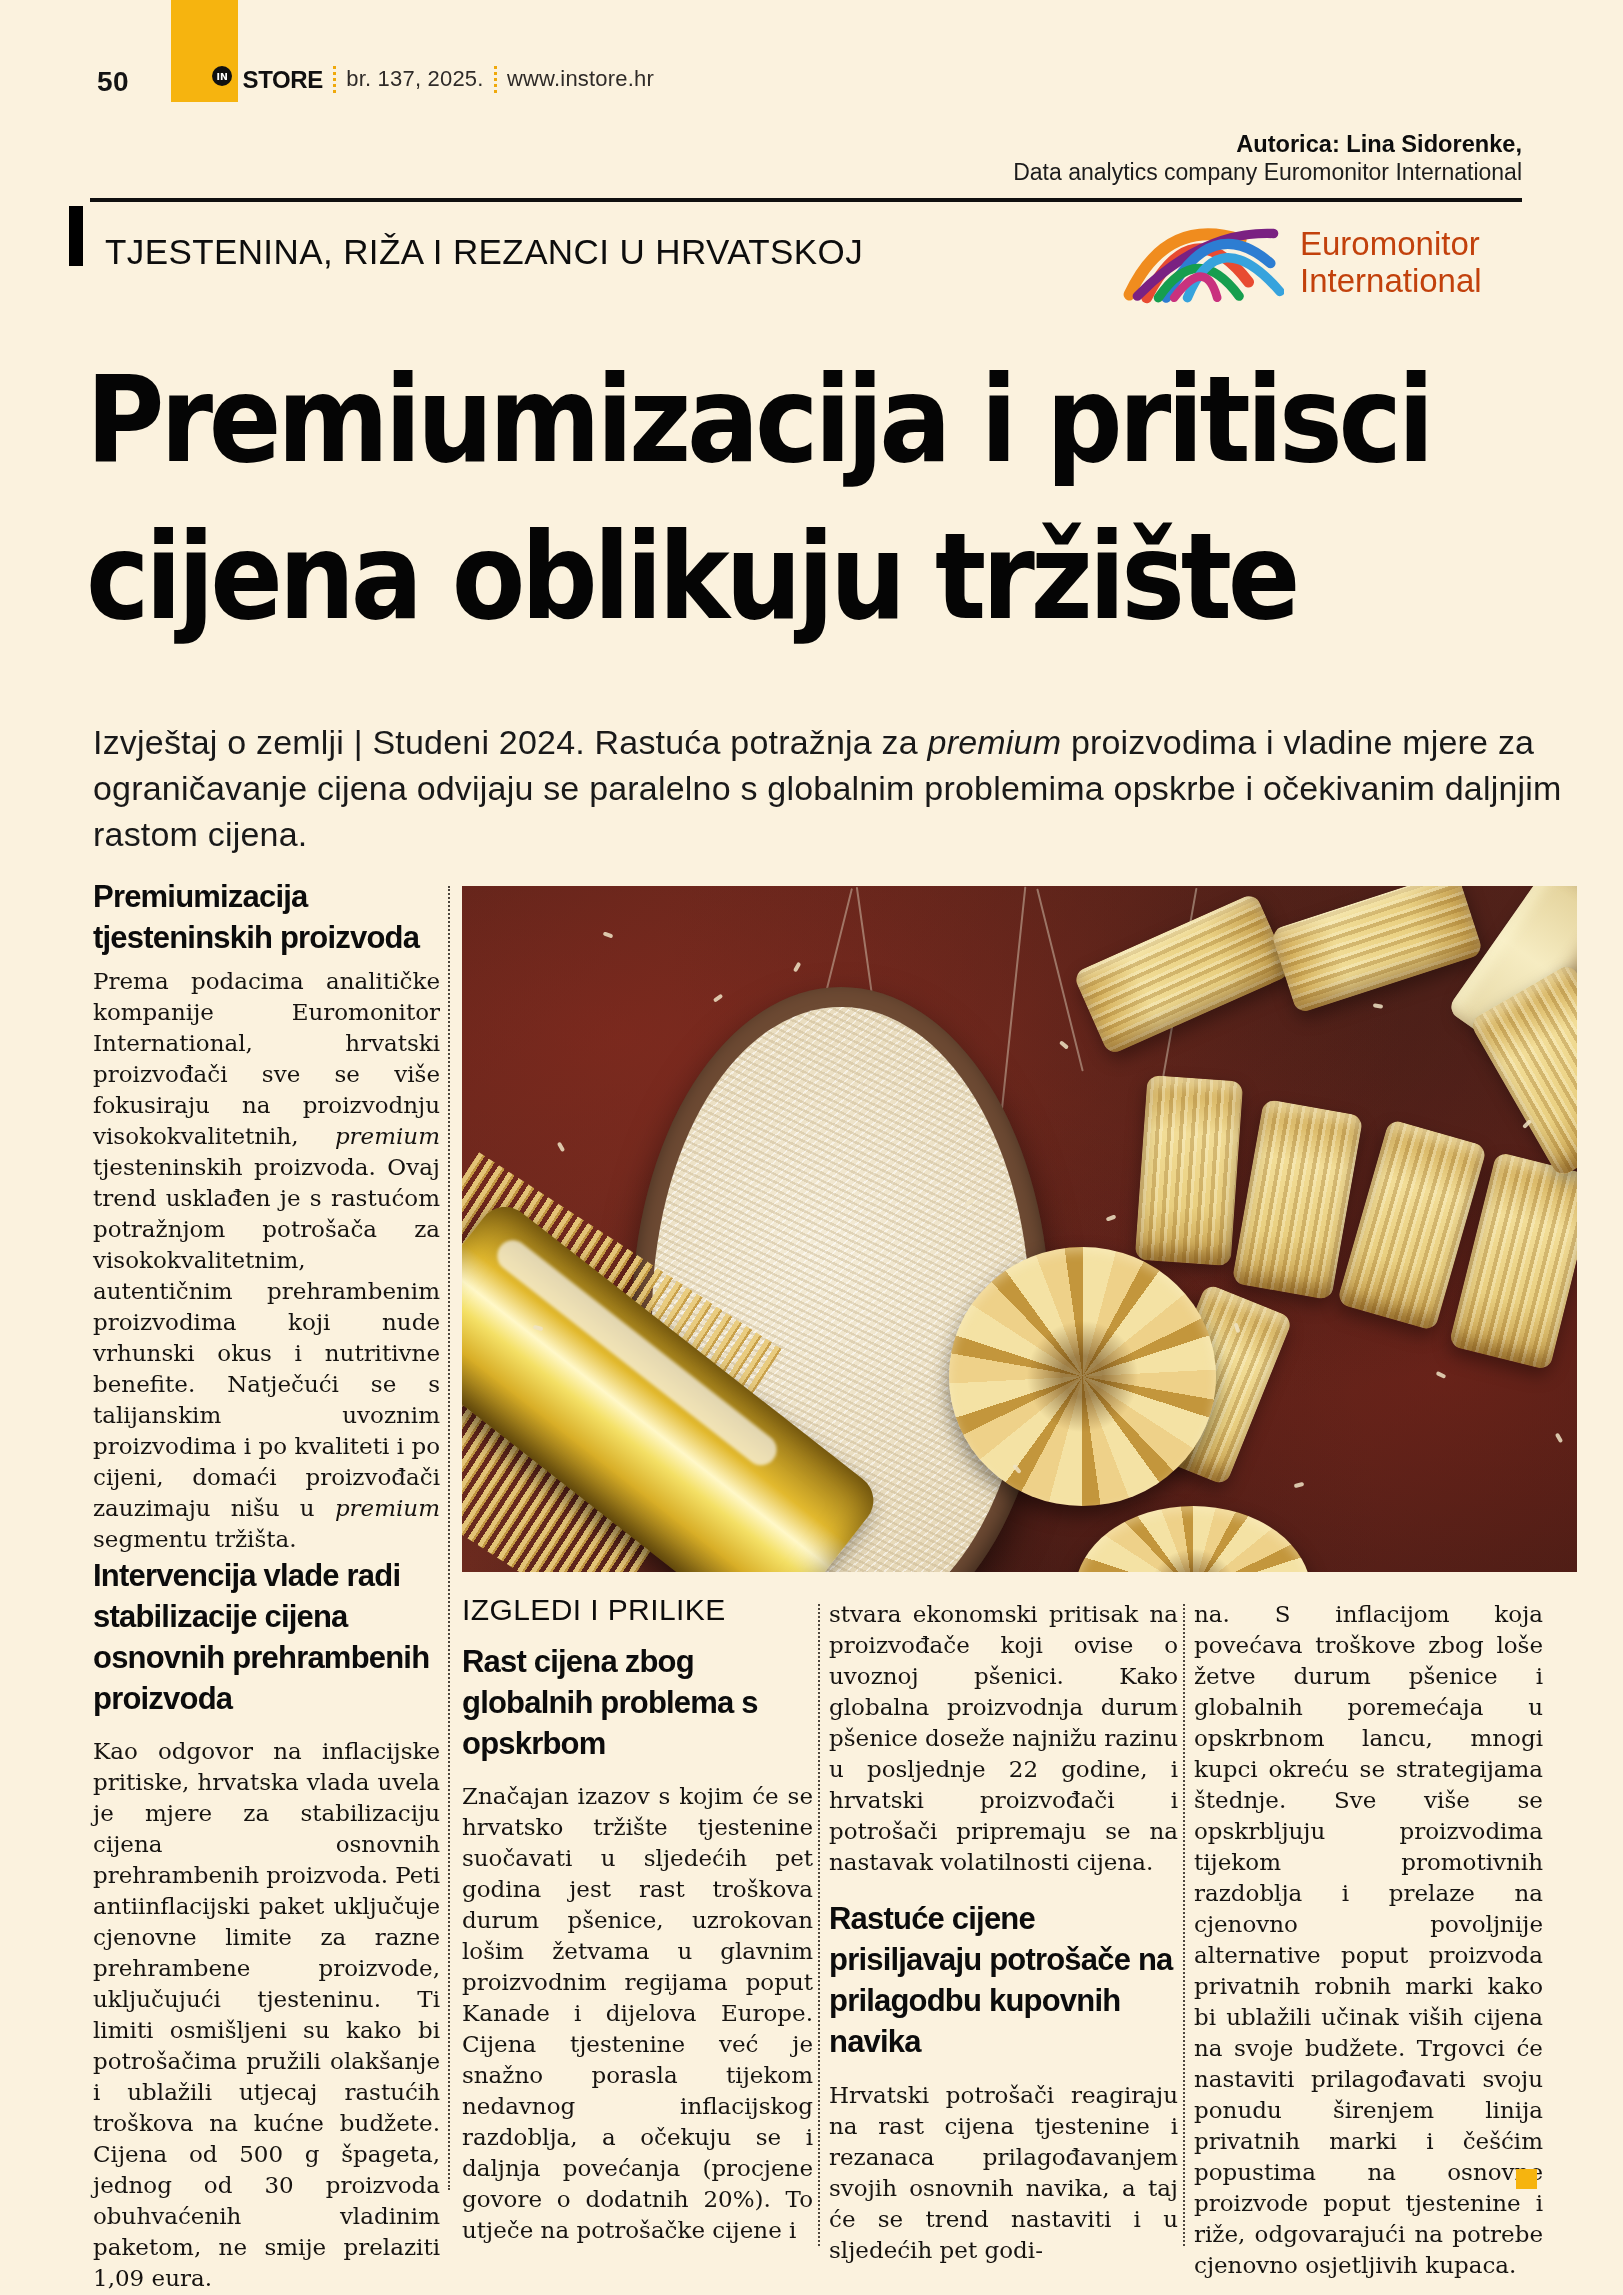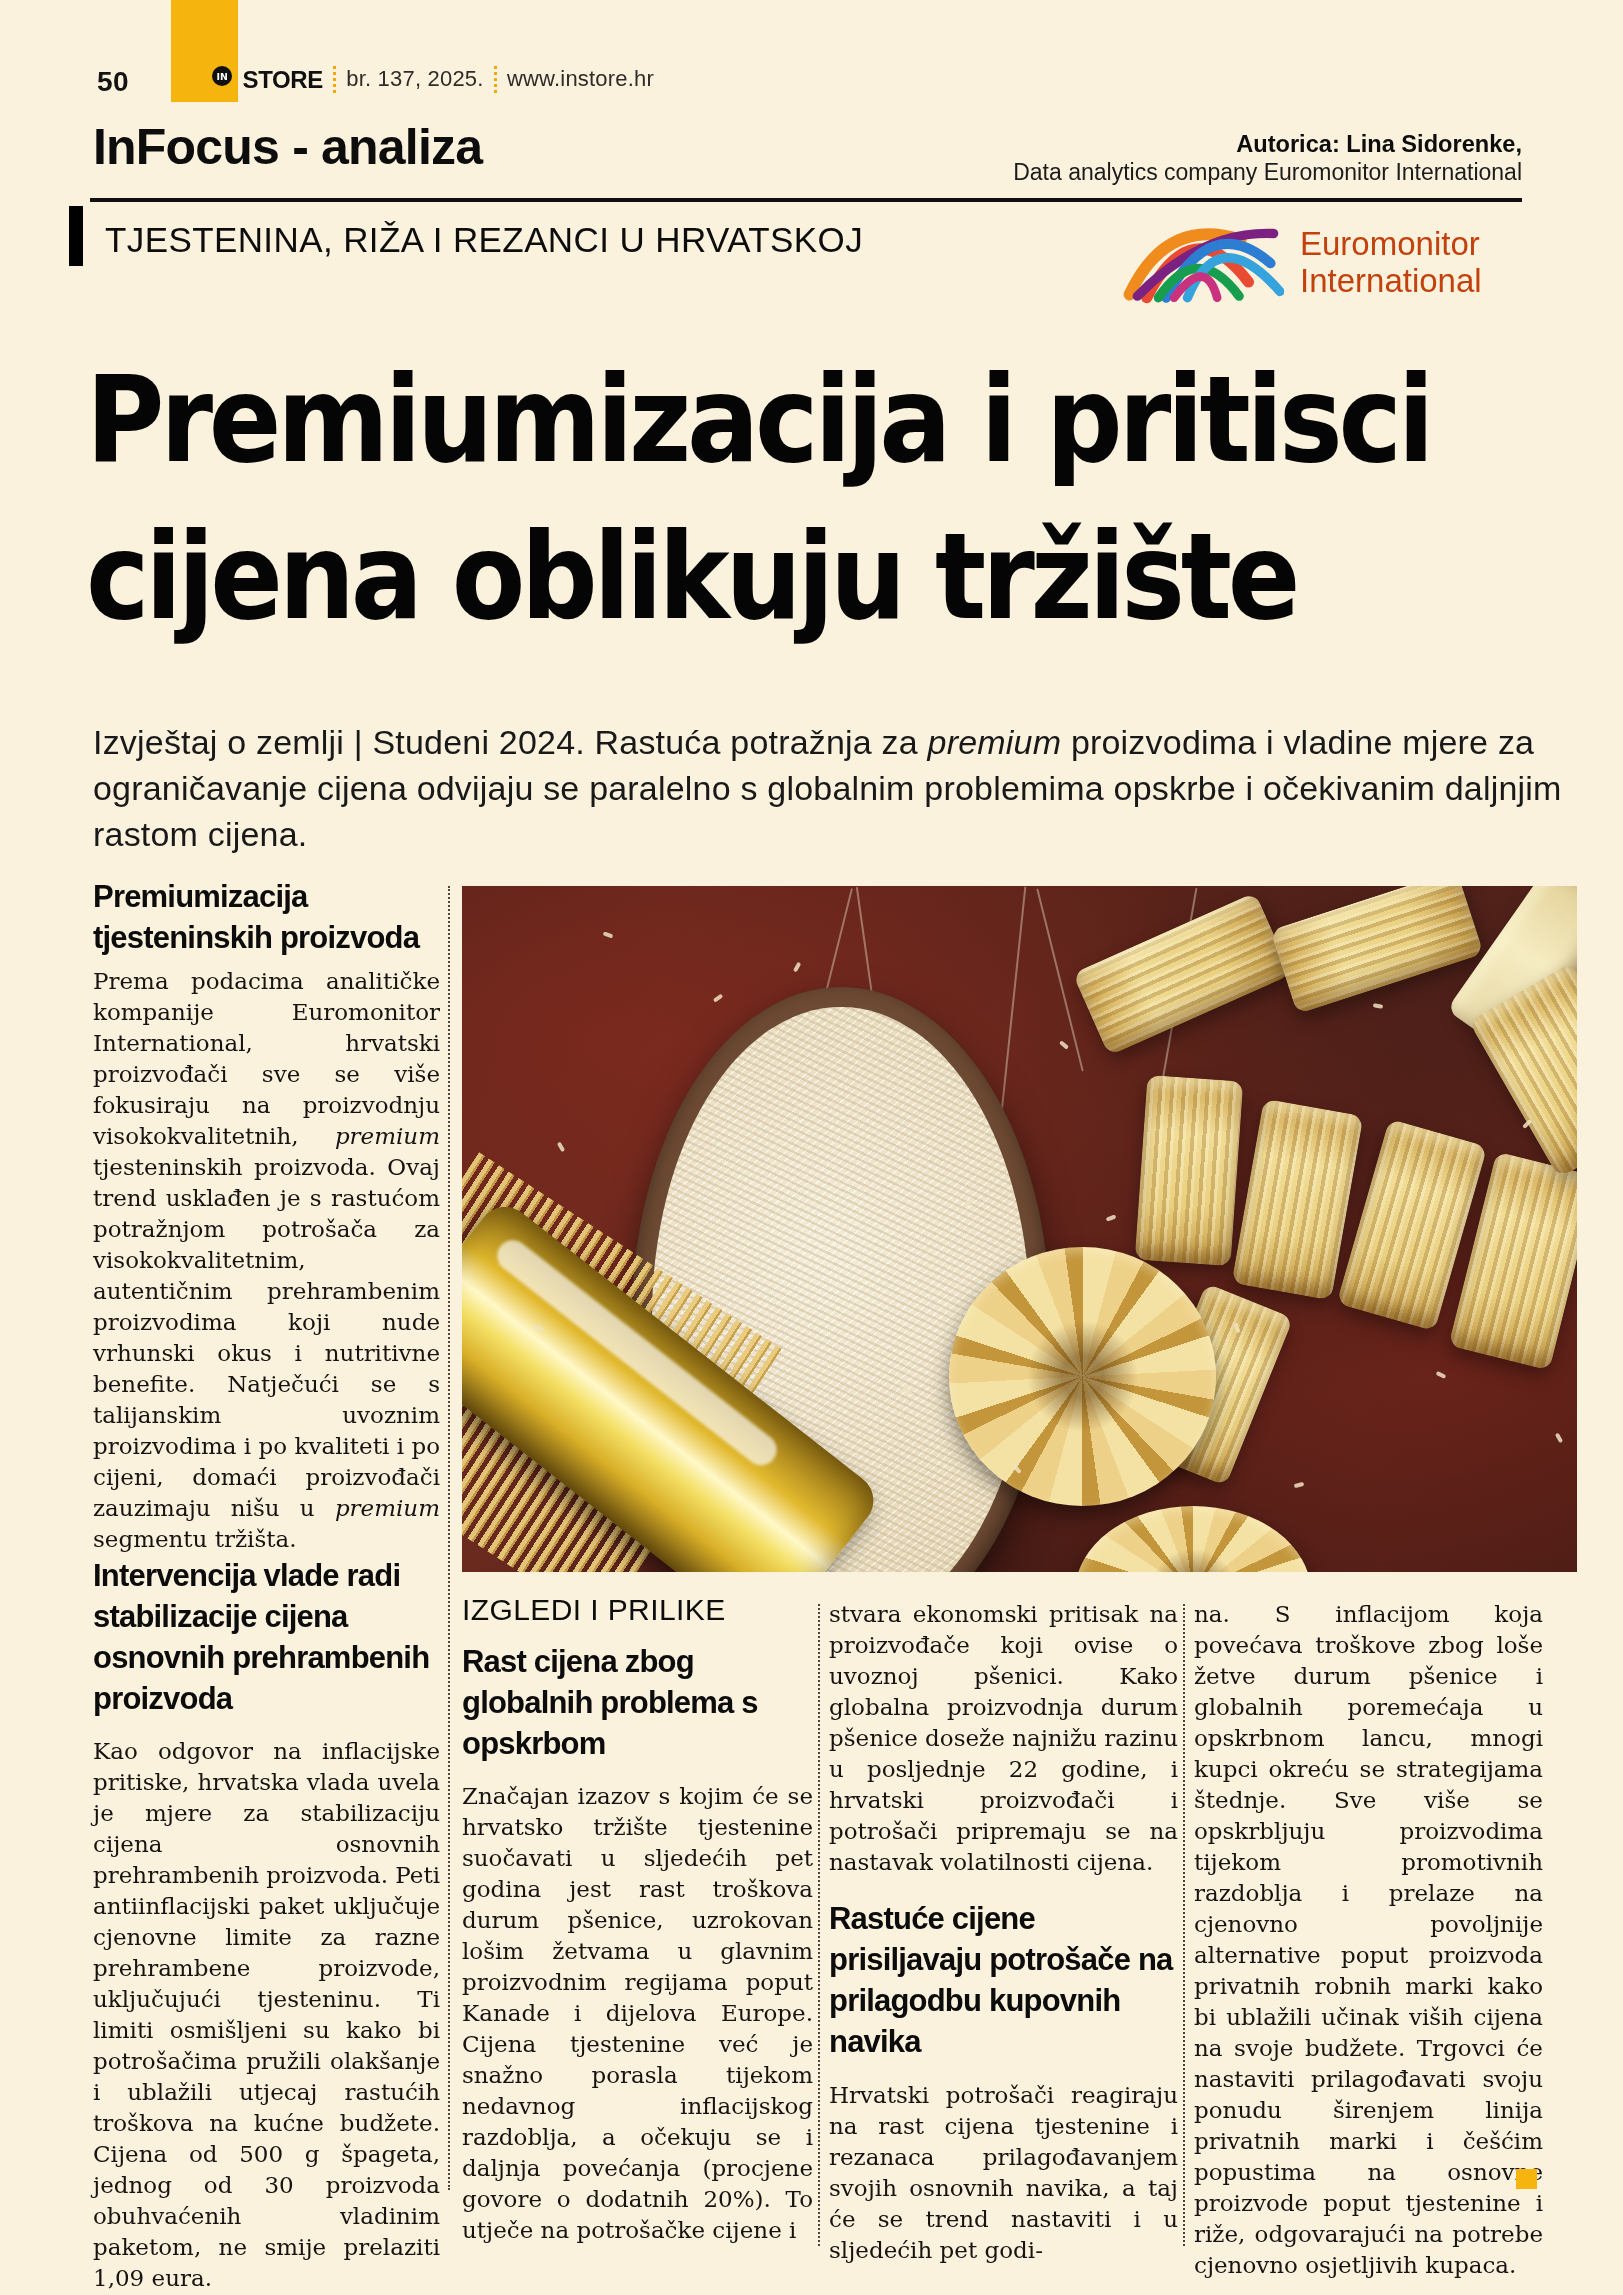--- a/index.html
+++ b/index.html
@@ -18,21 +18,21 @@
   .bar-sep{width:0;height:27px;border-left:3.1px dotted #EFA90B;}
   .bar-txt{font-size:22px;color:#2f2b28;letter-spacing:0.2px;}
 
   
   .section-title{left:93px;top:118px;font-size:50px;font-weight:800;letter-spacing:-0.8px;color:#0d0d0d;}
   .author-block{right:101px;top:130px;text-align:right;line-height:28px;}
   .author-name{font-size:23.6px;font-weight:700;color:#0d0d0d;}
   .author-sub{font-size:23px;font-weight:400;color:#1c1c1c;text-align:right;}
   .top-rule{left:90px;top:198px;width:1432px;height:3.9px;background:#101010;}
   .kicker-bar{left:69px;top:206px;width:14px;height:60px;background:#000;}
-  .kicker{left:105px;top:220px;font-size:35px;letter-spacing:0.4px;color:#0d0d0d;white-space:nowrap;}
+  .kicker{left:105px;top:232px;font-size:35px;letter-spacing:0.4px;color:#0d0d0d;white-space:nowrap;}
   .euro-logo{left:1123px;top:210px;width:161px;height:94px;}
   .euro-text{left:1300px;top:225px;font-size:33px;line-height:37px;color:#c2410c;}
 
   
   .headline{left:86px;top:342px;font-family:"DejaVu Sans",sans-serif;font-weight:700;
             font-size:119px;line-height:157px;letter-spacing:-4.7px;color:#050505;
             transform:scaleX(.9);transform-origin:left top;white-space:nowrap;}
 
   
   .intro{left:93px;top:719px;width:1486px;font-size:34px;line-height:46px;color:#191919;letter-spacing:0.2px;}
@@ -109,21 +109,20 @@
   <div class="abs page-number">50</div>
   <div class="abs brand-row">
     <span class="in-circle">IN</span>
     <span class="brand-store">STORE</span>
     <span class="bar-sep"></span>
     <span class="bar-txt">br. 137, 2025.</span>
     <span class="bar-sep"></span>
     <span class="bar-txt">www.instore.hr</span>
   </div>
 
-  <div class="abs section-title">InFocus - analiza</div>
   <div class="abs author-block">
     <div class="author-name">Autorica: Lina Sidorenke,</div>
     <div class="author-sub">Data analytics company Euromonitor International</div>
   </div>
   <div class="abs top-rule"></div>
   <div class="abs kicker-bar"></div>
   <div class="abs kicker">TJESTENINA, RIŽA I REZANCI U HRVATSKOJ</div>
 
   <div class="abs euro-logo">
     <svg width="161" height="94" viewBox="0 0 205 120">

